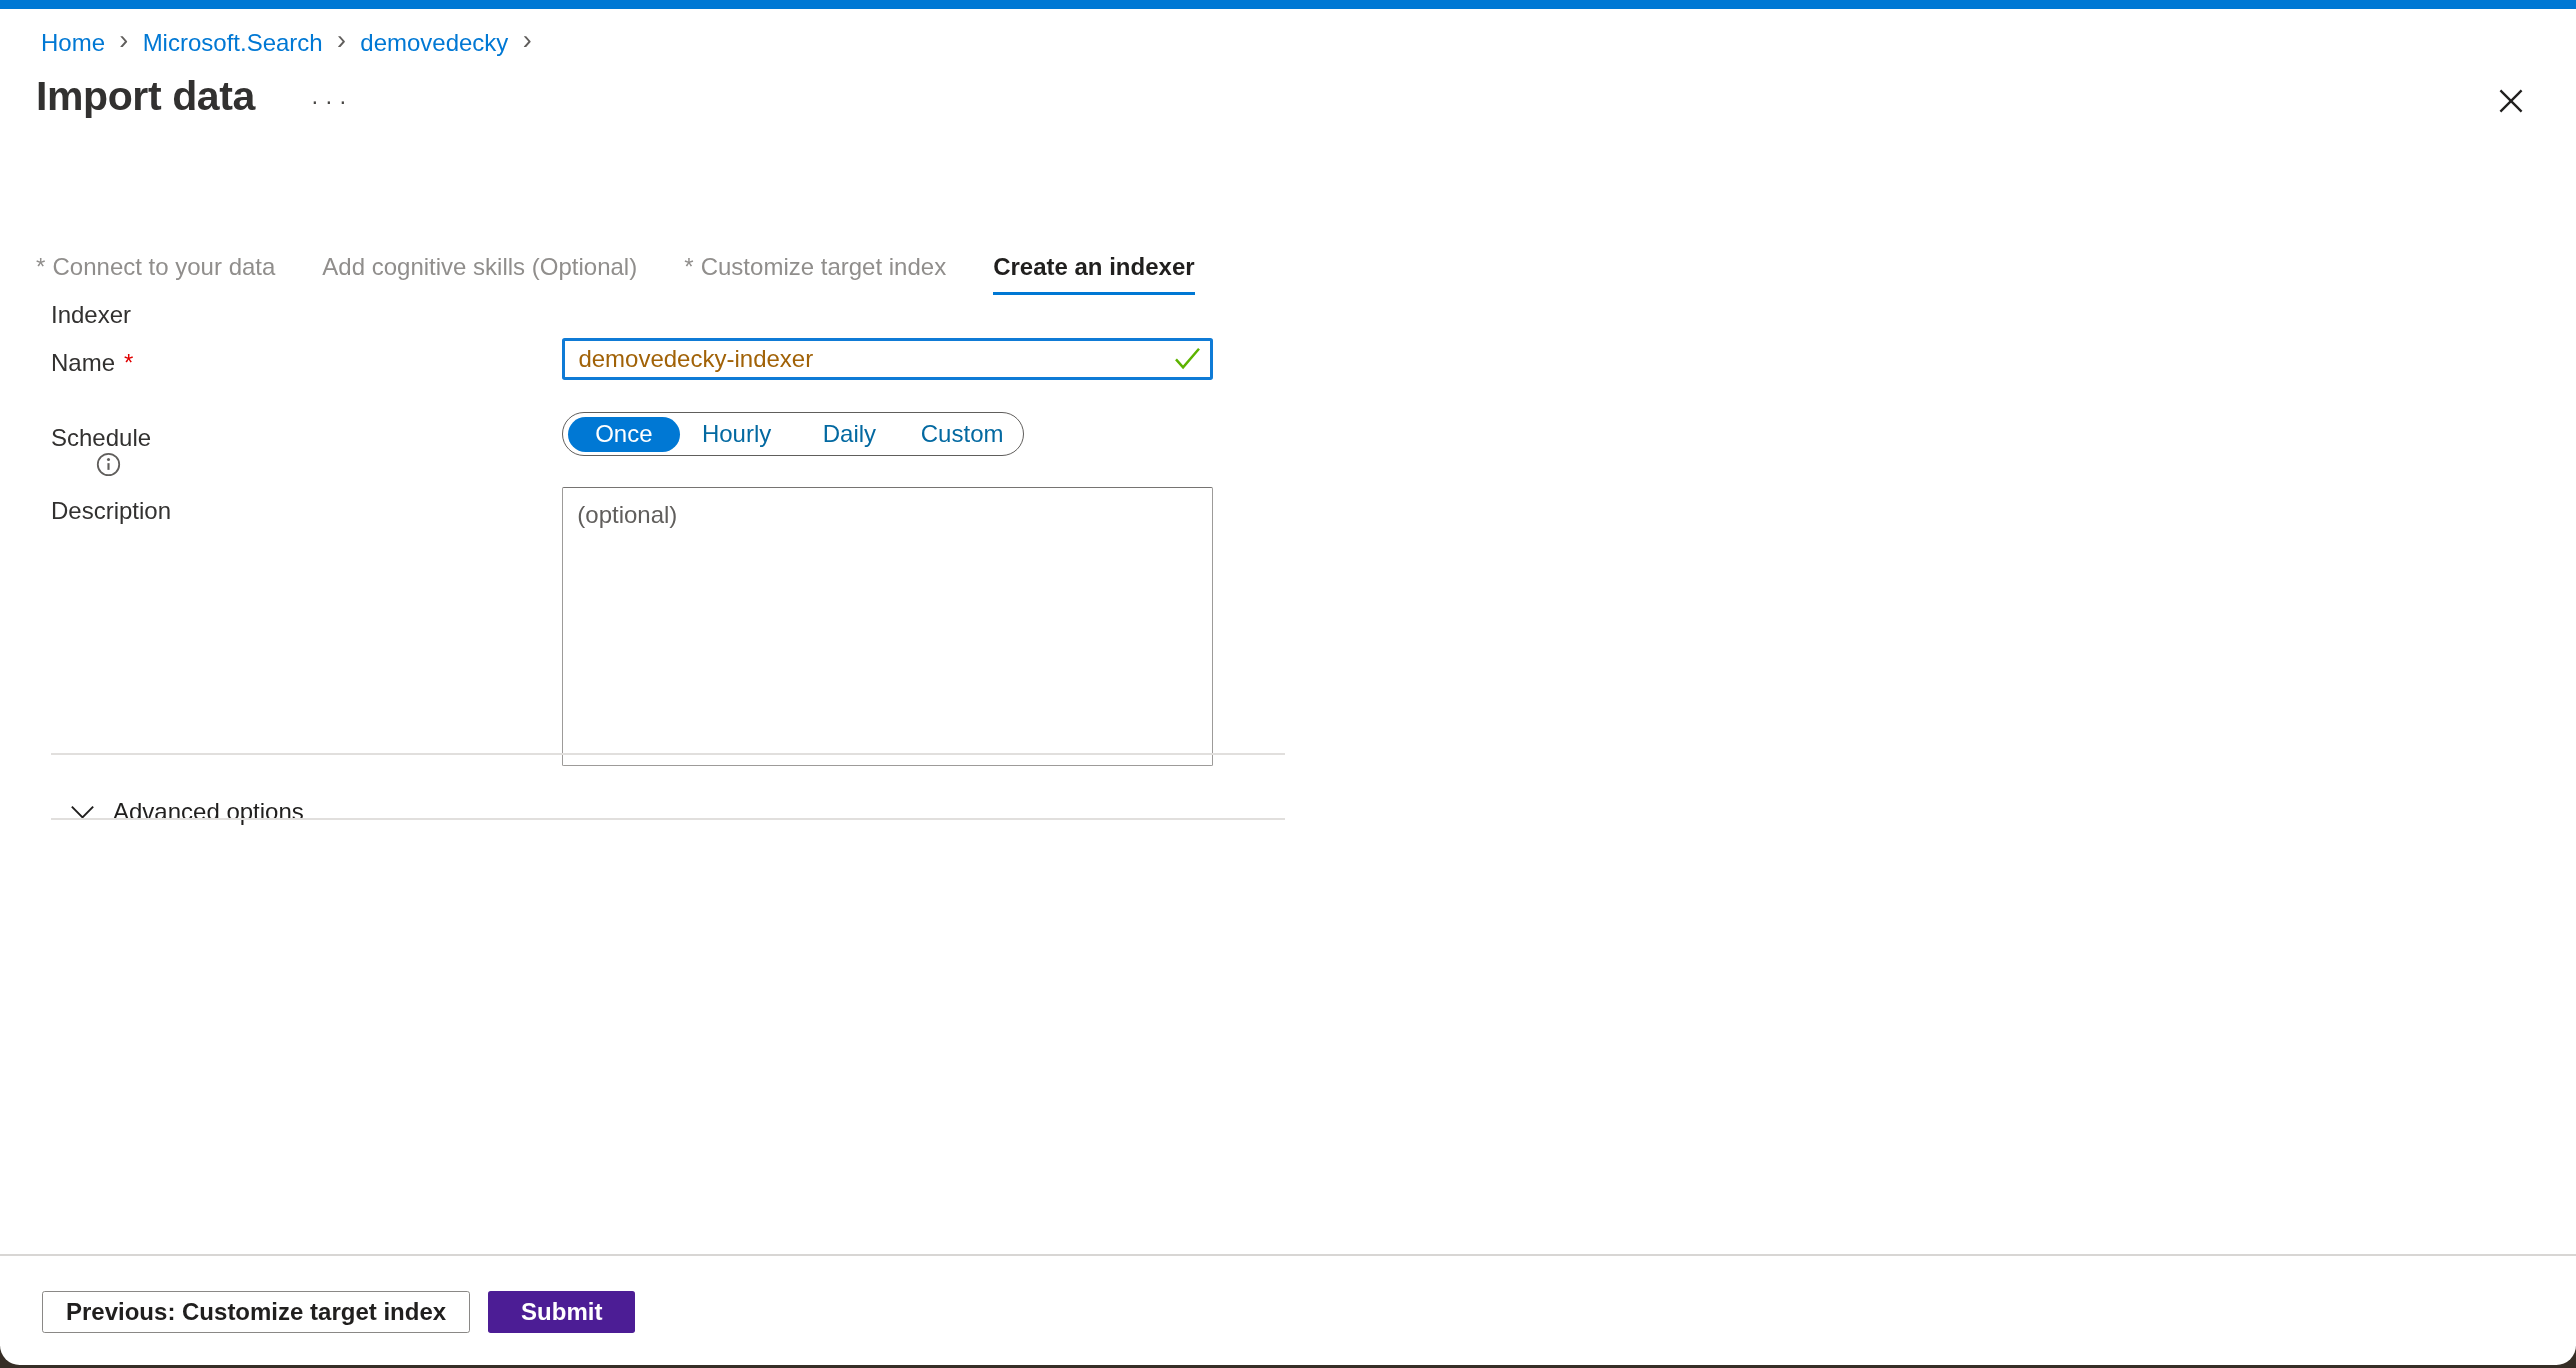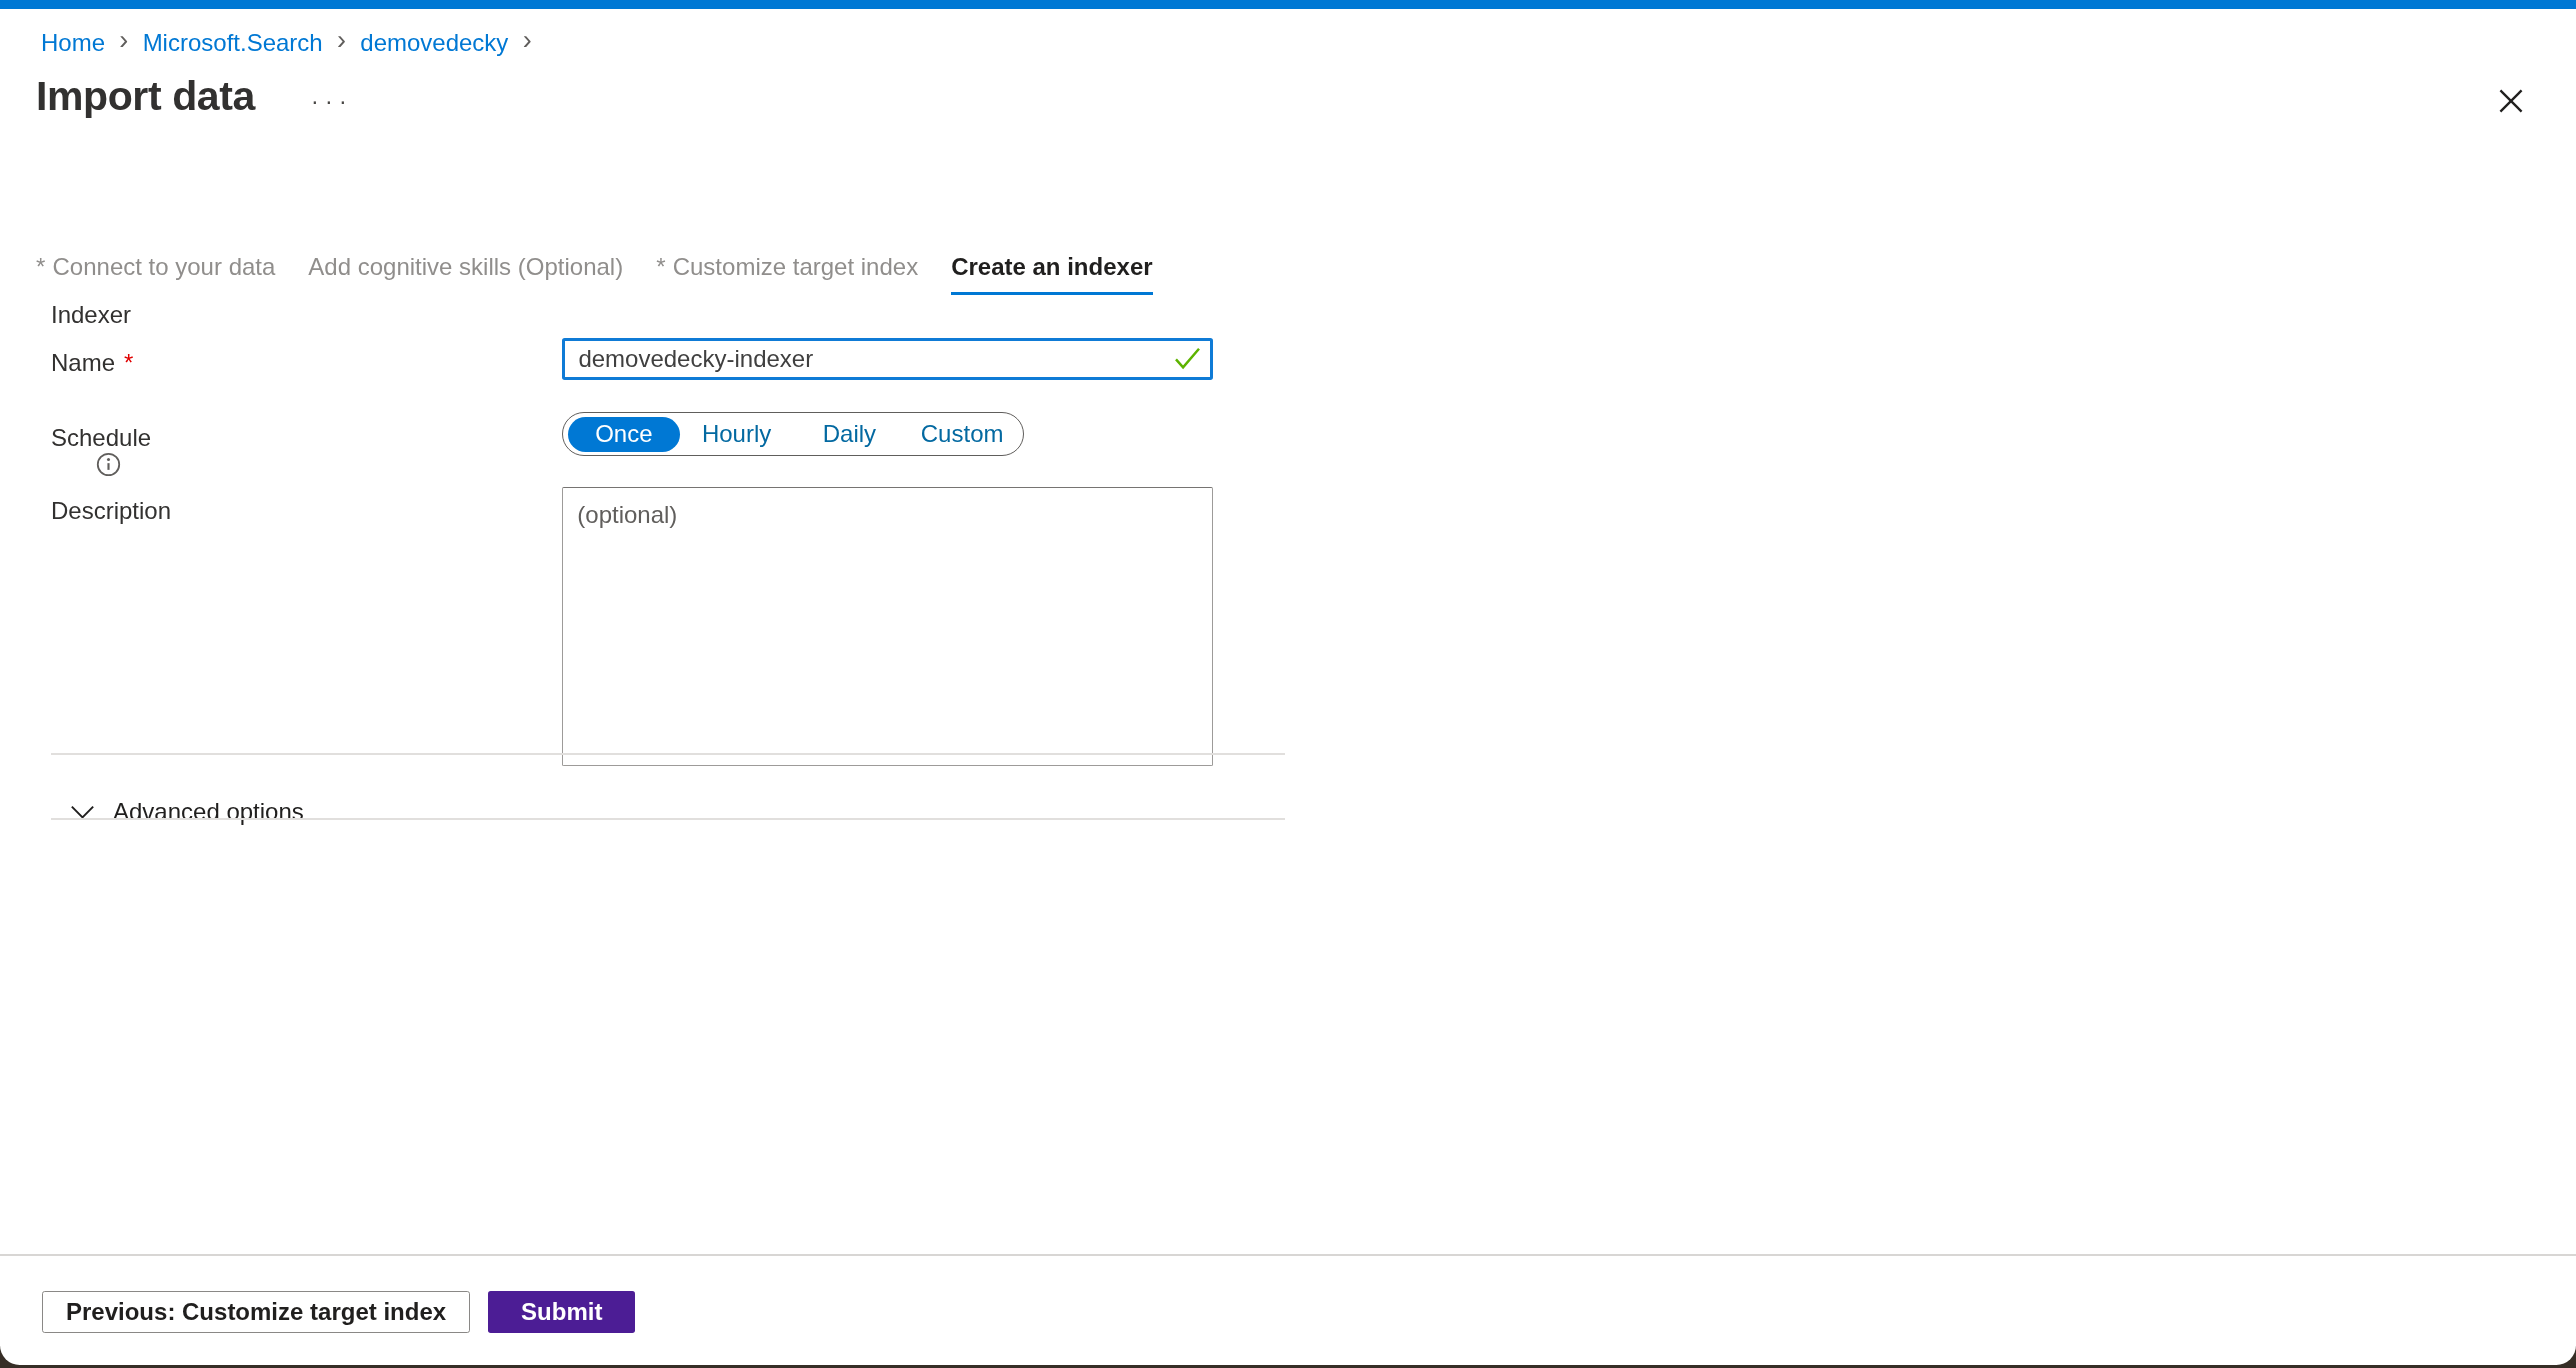--- a/index.html
+++ b/index.html
@@ -70,21 +70,21 @@
     border: none;
     cursor: pointer;
     padding: 0;
   }
   .close-btn svg { display: block; }
   
   .tabs {
     position: absolute;
     left: 36px; top: 225px;
     display: flex;
-    column-gap: 33px;
+    column-gap: 47px;
     align-items: flex-end;
   }
   .tab {
     font-size: 24px;
     color: #908e8c;
     padding-bottom: 10.7px;
     border-bottom: 3.6px solid transparent;
     cursor: pointer;
     white-space: nowrap;
   }
@@ -115,21 +115,21 @@
     position: absolute;
     left: 562px; top: 338px;
     width: 651px; height: 42px;
   }
   .name-input {
     width: 100%; height: 100%;
     border: 3.6px solid #0f7bd6;
     border-radius: 2.7px;
     font-family: "Liberation Sans", "DejaVu Sans", sans-serif;
     font-size: 24px;
-    color: #404040;
+    color: #a16207;
     padding: 0 54px 0 13.4px;
     outline: none;
   }
   .valid-check {
     position: absolute;
     right: 12.5px; top: 9px;
     pointer-events: none;
   }
   
   .schedule-pill {

